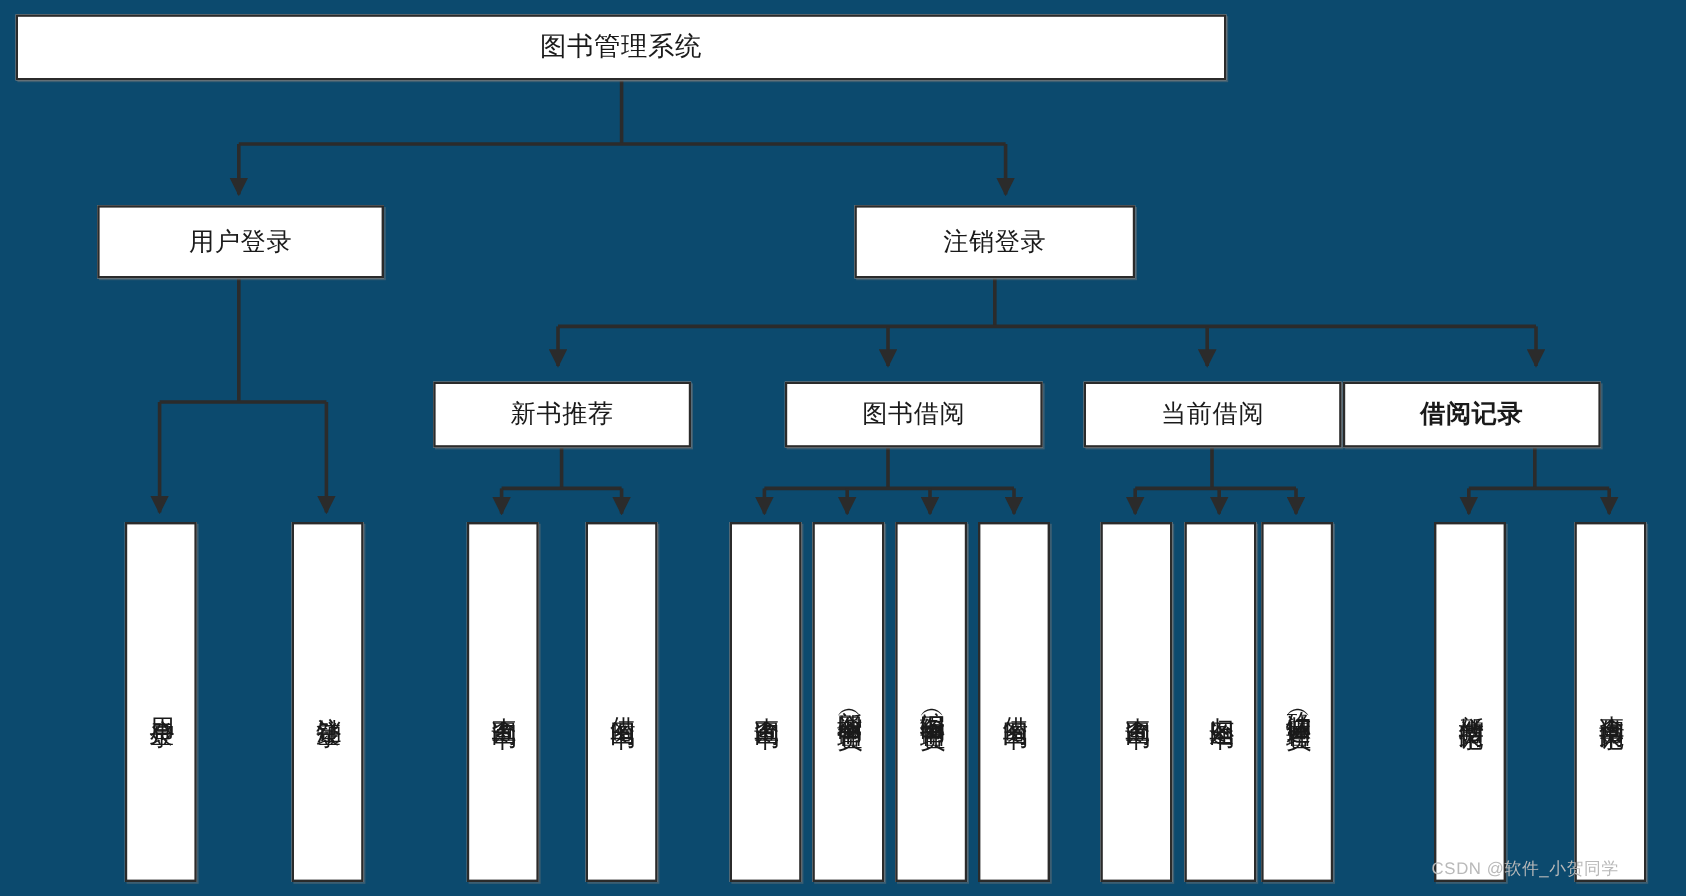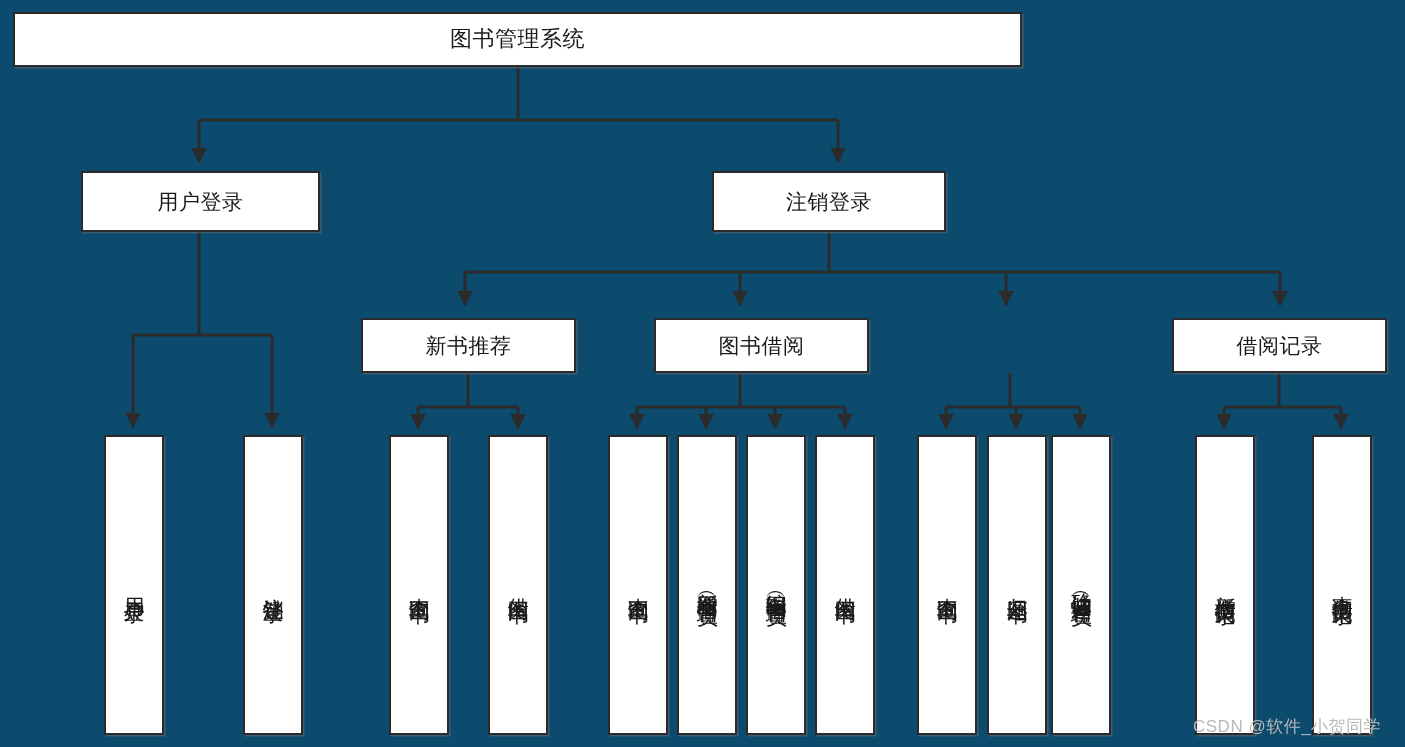--- a/index.html
+++ b/index.html
@@ -49,21 +49,21 @@
     line-height: 1.25;
     text-align: center;
     padding: 6px 0;
   }
   .node.root {
     font-size: 22px;
   }
   .watermark {
     position: absolute;
     color: #b9b9b9;
-    font-size: 17px;
+    font-size: 14px;
     white-space: nowrap;
     letter-spacing: 0.5px;
     pointer-events: none;
   }
 </style>
 </head>
 <body>
 
 <div id="stage">
 
@@ -117,21 +117,22 @@
     </g>
   </svg>
 
   <div class="node horiz root" style="left:13px; top:12px; width:1009px; height:55px;">图书管理系统</div>
 
   <div class="node horiz" style="left:81px; top:171px; width:239px; height:61px;">用户登录</div>
   <div class="node horiz" style="left:712px; top:171px; width:234px; height:61px;">注销登录</div>
 
   <div class="node horiz" style="left:361px; top:318px; width:215px; height:55px;text-align:right;">新书推荐</div>
   <div class="node horiz" style="left:654px; top:318px; width:215px; height:55px;">图书借阅</div>
-  <div class="node horiz" style="left:1172px; top:318px; width:215px; height:55px;">借阅记录</div>
+  <div class="node horiz" style="left:903px; top:318px; width:215px; height:55px;">当前借阅</div>
+  <div class="node horiz" style="left:1119px; top:318px; width:215px; height:55px;font-weight:bold;">借阅记录</div>
 
   <div class="node vert" style="left:104px; top:435px; width:60px; height:300px;">用户登录</div>
   <div class="node vert" style="left:243px; top:435px; width:60px; height:300px;">注销登录</div>
 
   <div class="node vert" style="left:389px; top:435px; width:60px; height:300px;">查询图书</div>
   <div class="node vert" style="left:488px; top:435px; width:60px; height:300px;">借阅图书</div>
 
   <div class="node vert" style="left:608px; top:435px; width:60px; height:300px;">查询图书</div>
   <div class="node vert" style="left:677px; top:435px; width:60px; height:300px;">新增图书（管理员）</div>
   <div class="node vert" style="left:746px; top:435px; width:60px; height:300px;">编辑图书（管理员）</div>

